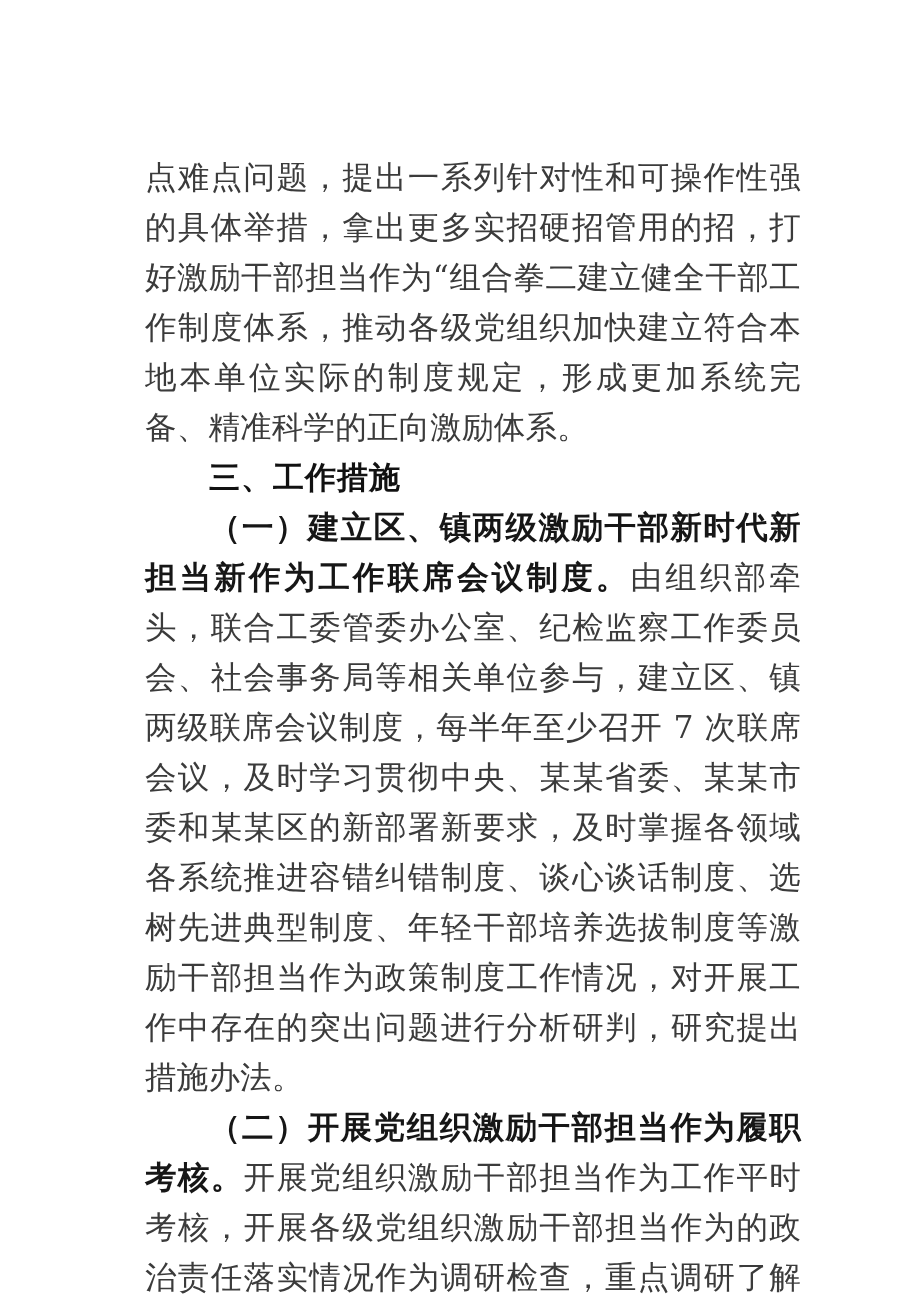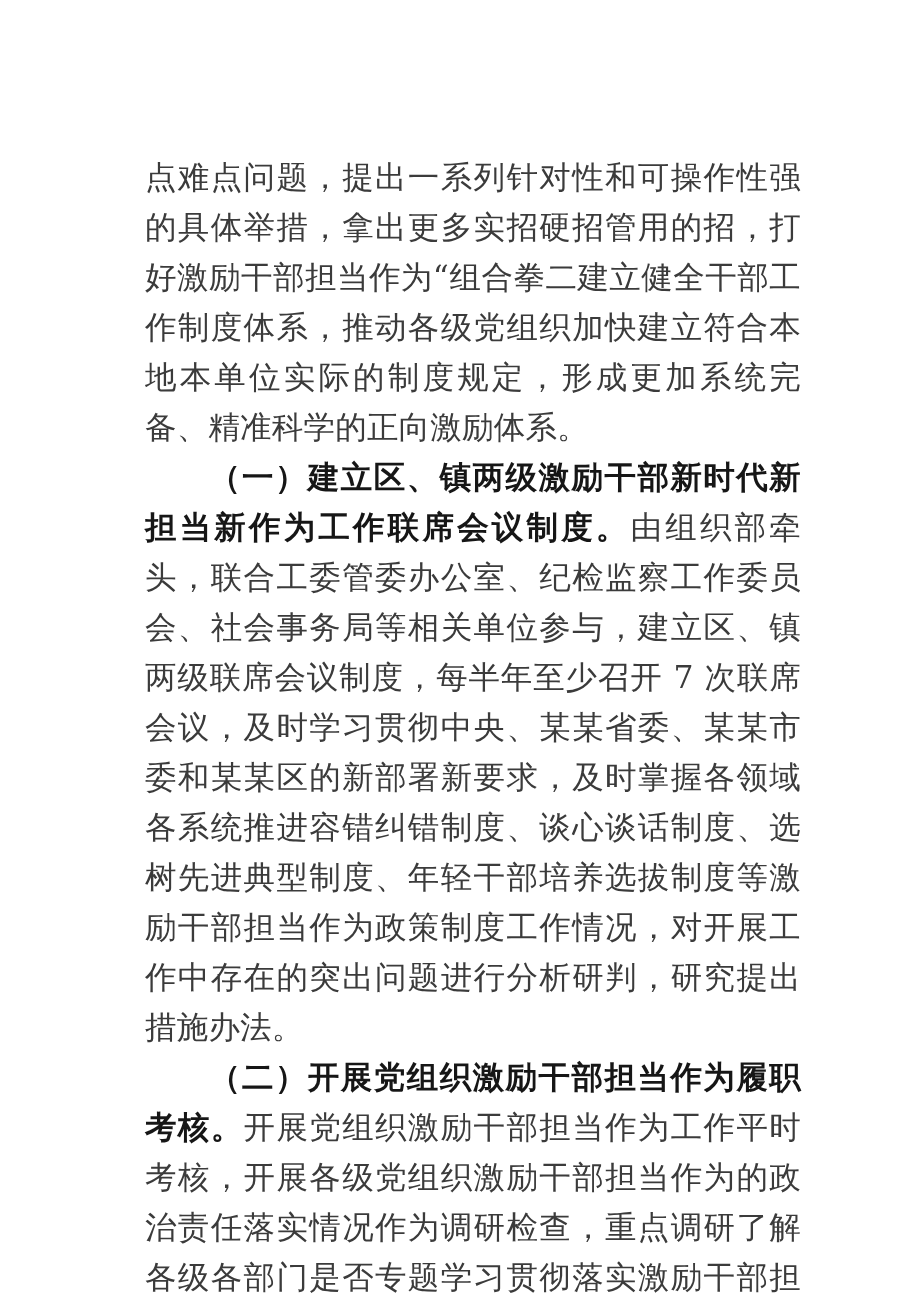--- a/index.html
+++ b/index.html
@@ -67,19 +67,20 @@
   }
 </style>
 </head>
 <body>
 
 <div id="page">
   <div id="content">
 
     <p class="para">点难点问题，提出一系列针对性和可操作性强的具体举措，拿出更多实招硬招管用的招，打好激励干部担当作为“组合拳二建立健全干部工作制度体系，推动各级党组织加快建立符合本地本单位实际的制度规定，形成更加系统完备、精准科学的正向激励体系。</p>
 
+    <p class="section-heading">三、工作措施</p>
 
     <p class="para indent"><span class="lead">（一）建立区、镇两级激励干部新时代新担当新作为工作联席会议制度。</span><span>由组织部牵头，联合工委管委办公室、纪检监察工作委员会、社会事务局等相关单位参与，建立区、镇两级联席会议制度，每半年至少召开 7 次联席会议，及时学习贯彻中央、某某省委、某某市委和某某区的新部署新要求，及时掌握各领域各系统推进容错纠错制度、谈心谈话制度、选树先进典型制度、年轻干部培养选拔制度等激励干部担当作为政策制度工作情况，对开展工作中存在的突出问题进行分析研判，研究提出措施办法。</span></p>
 
     <p class="para indent"><span class="lead">（二）开展党组织激励干部担当作为履职考核。</span><span>开展党组织激励干部担当作为工作平时考核，开展各级党组织激励干部担当作为的政治责任落实情况作为调研检查，重点调研了解各级各部门是否专题学习贯彻落实激励干部担当作为的新部署新要求，党组织主要负责人是否率先垂范，带头担当作为，带头为担当者担当，是否对激励干部担当作为工作进行专题研究，是否提出激励干部担当作为具体举措。开展党组织激励干部担当作为年度考核，将激励干部担当作为工作内容纳入 2023 年度基层党建述职评</span></p>
 
   </div>
 </div>
 
 </body></html>

